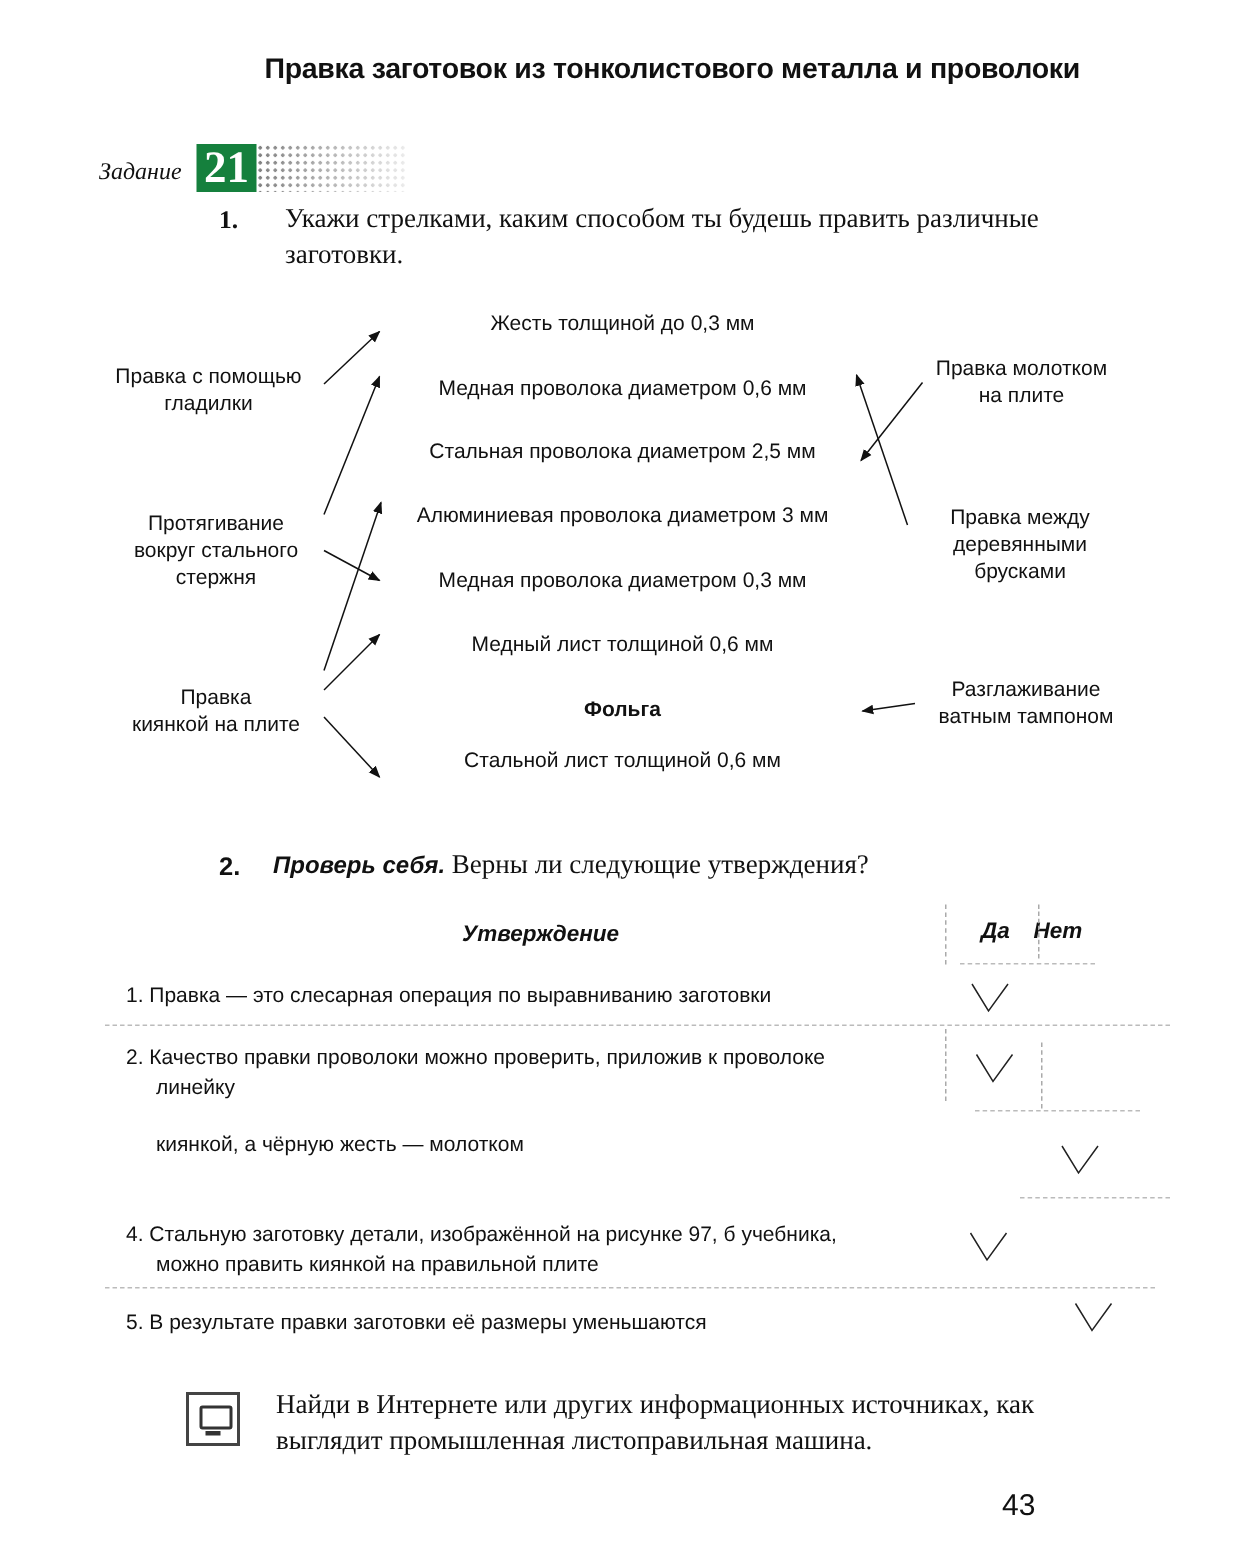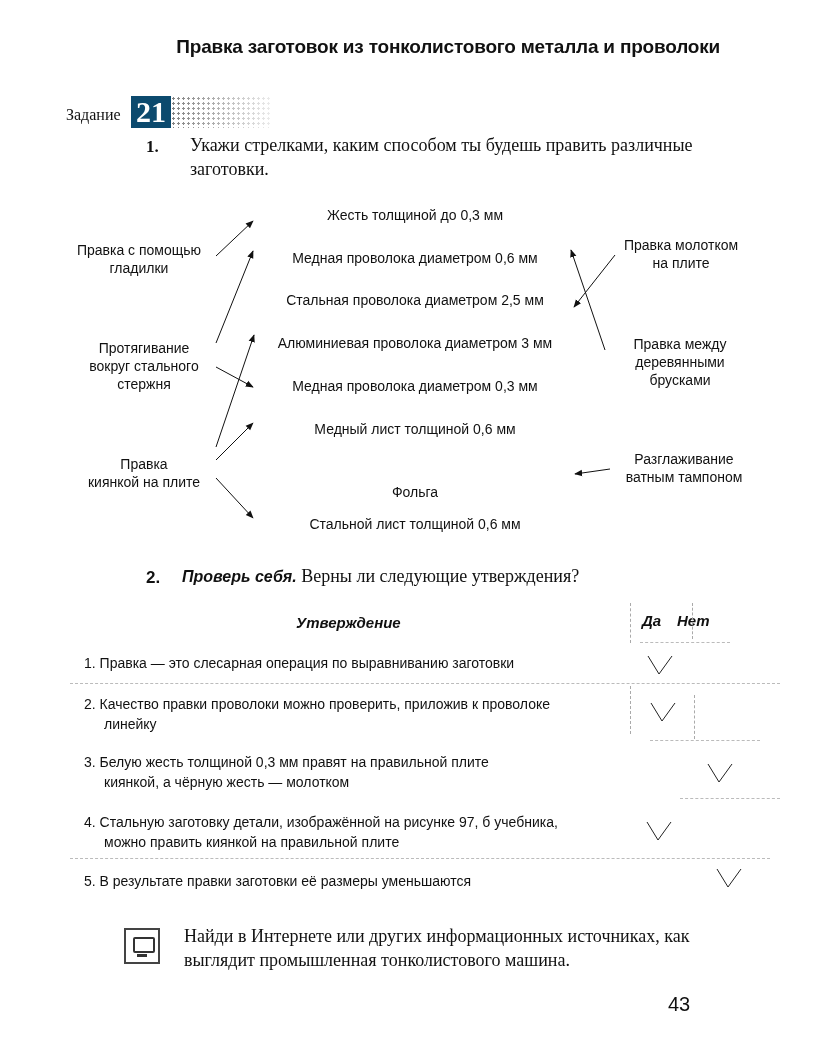--- a/index.html
+++ b/index.html
@@ -1,30 +1,30 @@
 <!DOCTYPE html>
 <html><head>
   <meta charset="utf-8">
   <style>
     html, body { margin: 0; padding: 0; background: #ffffff; }
     body { width: 824px; height: 1043px; position: relative; overflow: hidden; color: #111; font-family: "Liberation Sans", sans-serif; }
     .abs { position: absolute; }
     .title { left: 0; width: 824px; top: 36px; text-align: right; padding-right: 104px; box-sizing: border-box; font-weight: bold; font-size: 19px; letter-spacing: -0.2px; color: #111; }
-    .task-label { left: 66px; top: 106px; font-family: "Liberation Serif", serif; font-size: 16px; }
-    .task-num { left: 131px; top: 96px; width: 40px; height: 32px; background: #0c4a6e; color: #fff; font-family: "Liberation Serif", serif; font-weight: bold; font-size: 30px; line-height: 32px; text-align: center; }
+    .task-label { left: 66px; top: 106px; font-family: "Liberation Serif", serif; font-style: italic; font-size: 16px; }
+    .task-num { left: 131px; top: 96px; width: 40px; height: 32px; background: #15803d; color: #fff; font-family: "Liberation Serif", serif; font-weight: bold; font-size: 30px; line-height: 32px; text-align: center; }
     .task-dots { left: 171px; top: 96px; width: 100px; height: 32px;
       background-image: radial-gradient(circle, #555 1px, transparent 1.3px); background-size: 5px 5px; opacity: .75;
       -webkit-mask-image: linear-gradient(to right, #000, rgba(0,0,0,0.15)); mask-image: linear-gradient(to right, #000, rgba(0,0,0,0.15)); }
     .q-num { font-family: "Liberation Serif", serif; font-weight: bold; font-size: 17px; }
     .q-text { font-family: "Liberation Serif", serif; font-size: 18px; line-height: 24px; }
     .diag { font-size: 14px; color: #111; }
     .mat { left: 230px; width: 370px; text-align: center; }
     .method { text-align: center; line-height: 18px; }
     svg.arrows { position: absolute; left: 0; top: 0; }
-    .th { font-style: italic; font-weight: bold; font-size: 15px; }
+    .th { font-style: italic; font-weight: bold; font-size: 15px; margin-left: 12px; }
     .stmt { left: 84px; font-size: 14px; line-height: 20px; width: 545px; }
     .stmt .cont { padding-left: 20px; display: block; }
     .dash-h { position: absolute; border-top: 1px dashed #bbb; height: 0; }
     .dash-v { position: absolute; border-left: 1px dashed #aaa; width: 0; }
     .check { position: absolute; width: 26px; height: 20px; }
     .internet-icon { left: 124px; top: 928px; width: 36px; height: 36px; border: 2px solid #444; box-sizing: border-box; }
     .internet-icon .screen { position: absolute; left: 7px; top: 7px; width: 18px; height: 12px; border: 2px solid #333; border-radius: 2px; }
     .internet-icon .stand { position: absolute; left: 11px; top: 24px; width: 10px; height: 3px; background: #333; }
     .footer-text { left: 184px; top: 924px; width: 590px; font-family: "Liberation Serif", serif; font-size: 18px; line-height: 24px; }
     .page-num { left: 668px; top: 993px; font-size: 20px; }
@@ -44,22 +44,22 @@
   <div>заготовки.</div>
 </div>
 
 <div class="diag">
   <div class="abs mat" style="top:207px;">Жесть толщиной до 0,3 мм</div>
   <div class="abs mat" style="top:250px;">Медная проволока диаметром 0,6 мм</div>
   <div class="abs mat" style="top:292px;">Стальная проволока диаметром 2,5 мм</div>
   <div class="abs mat" style="top:335px;">Алюминиевая проволока диаметром 3 мм</div>
   <div class="abs mat" style="top:378px;">Медная проволока диаметром 0,3 мм</div>
   <div class="abs mat" style="top:421px;">Медный лист толщиной 0,6 мм</div>
-  <div class="abs mat" style="top:484px;">Фольга</div>
-  <div class="abs mat" style="top:516px;">Стальной лист толщиной 0,6 мм</div>
+  <div class="abs mat" style="top:464px;font-weight:bold;">Фольга</div>
+  <div class="abs mat" style="top:498px;">Стальной лист толщиной 0,6 мм</div>
 
   <div class="abs method" style="left:64px; width:150px; top:241px;">
     <div>Правка с помощью</div>
     <div>гладилки</div>
   </div>
   <div class="abs method" style="left:74px; width:140px; top:339px;">
     <div>Протягивание</div>
     <div>вокруг стального</div>
     <div>стержня</div>
   </div>
@@ -126,21 +126,20 @@
   <div class="abs stmt" style="top:653px;">
     <span>1. Правка — это слесарная операция по выравниванию заготовки</span>
   </div>
 
   <div class="abs stmt" style="top:694px;">
     <span>2. Качество правки проволоки можно проверить, приложив к проволоке</span>
     <span class="cont">линейку</span>
   </div>
 
   <div class="abs stmt" style="top:752px;">
-    <span>3. Белую жесть толщиной 0,3 мм правят на правильной плите</span>
     <span class="cont">киянкой, а чёрную жесть — молотком</span>
   </div>
 
   <div class="abs stmt" style="top:812px;">
     <span>4. Стальную заготовку детали, изображённой на рисунке 97, б учебника,</span>
     <span class="cont">можно править киянкой на правильной плите</span>
   </div>
 
   <div class="abs stmt" style="top:871px;">
     <span>5. В результате правки заготовки её размеры уменьшаются</span>
@@ -162,16 +161,16 @@
       <polyline points="1,1 12,19 25,1" fill="none" stroke="#222" stroke-width="1"></polyline>
     </svg>
 </div>
 
 <div class="abs internet-icon">
   <div class="screen"></div>
   <div class="stand"></div>
 </div>
 <div class="abs footer-text">
   <div>Найди в Интернете или других информационных источниках, как</div>
-  <div>выглядит промышленная тонколистового машина.</div>
+  <div>выглядит промышленная листоправильная машина.</div>
 </div>
 
 <div class="abs page-num">43</div>
 
 </body></html>

